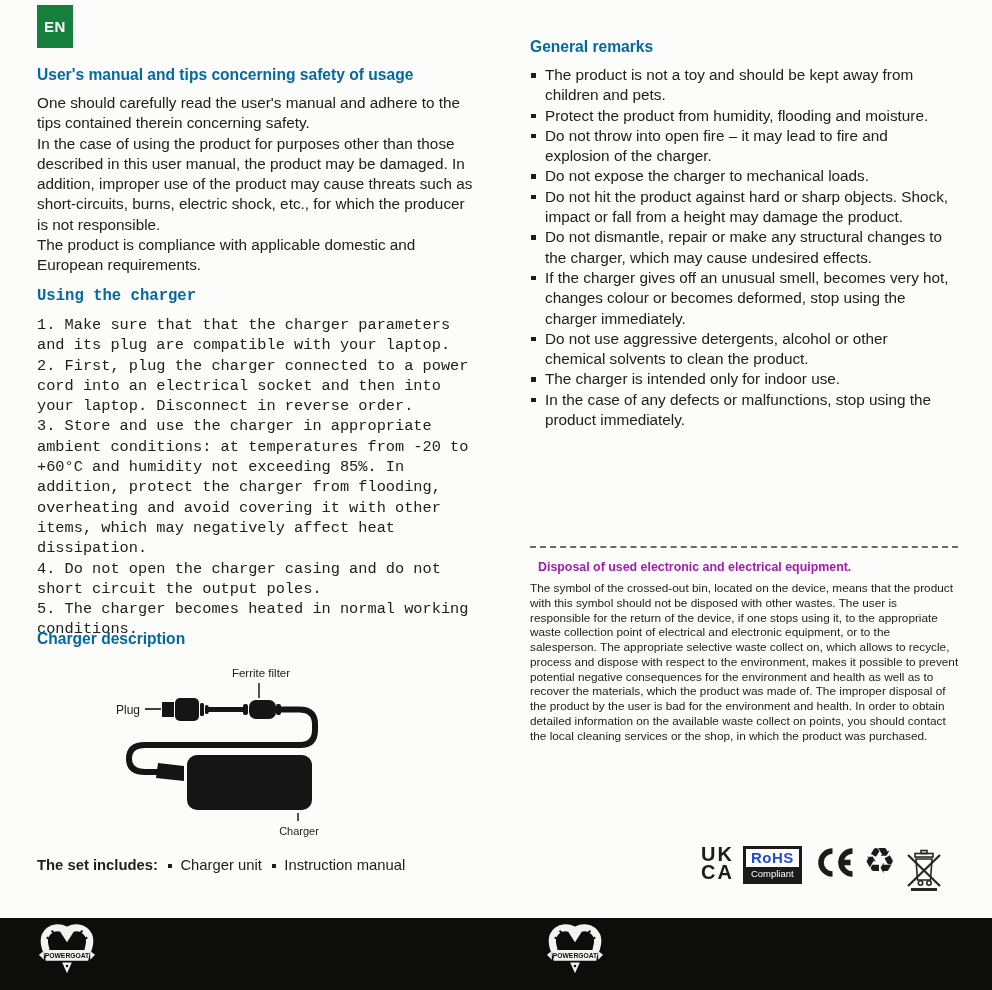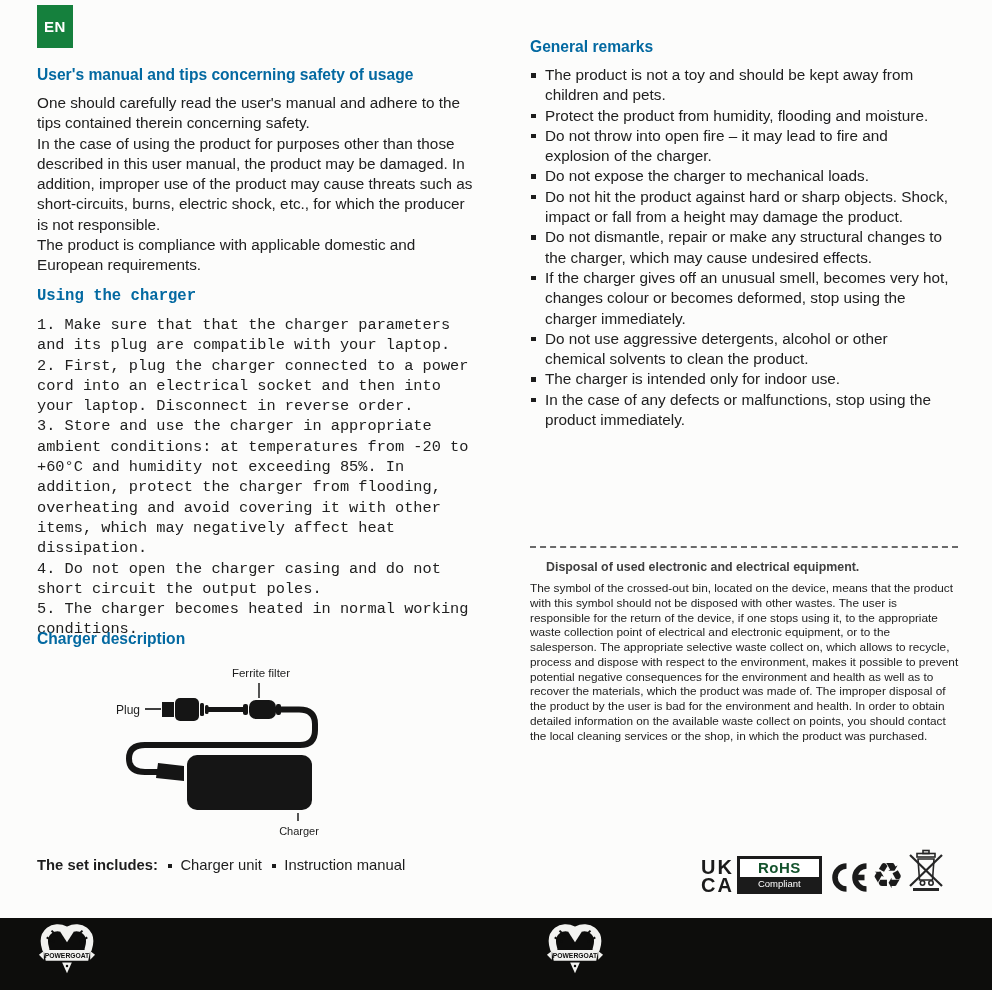--- a/index.html
+++ b/index.html
@@ -27,26 +27,26 @@
   .blk-diagram { left:37px; top:658px; }
   .blk-set { left:37px; top:857px; width:460px; font-size:14.8px; }
   .blk-set .lbl { font-weight:bold; }
   .blk-set .sq { display:inline-block; width:4.5px; height:4.5px; background:#1d1d1d; margin:0 8px 2px 10px; }
   .blk-general { left:530px; top:36px; width:430px; }
   .remarks { list-style:none; margin:7px 8px 0 0; padding:0; }
   .remarks li { position:relative; padding-left:15px; font-size:15.3px; line-height:20.3px; color:#202020; }
   .remarks li::before { content:""; position:absolute; left:1px; top:8px; width:4.5px; height:4.5px; background:#1d1d1d; }
   .divider { left:530px; top:546px; width:428px; border-top:2px dashed #6a6a6a; height:0; }
   .blk-disposal { left:530px; top:560px; width:430px; }
-  .disposal-title { font-size:12.4px; font-weight:bold; margin:0 0 7px 16px; color:#404040; }
+  .disposal-title { font-size:12.4px; font-weight:bold; margin:0 0 7px 8px; color:#a21caf; }
   .disposal-body { font-size:11.8px; line-height:14.75px; margin:0; color:#222; }
-  .marks { left:701px; top:846px; display:flex; align-items:flex-end; gap:3px; }
+  .marks { left:701px; top:846px; display:flex; align-items:flex-start; gap:9px; }
   .ukca { font-size:20px; font-weight:800; line-height:17.5px; letter-spacing:2px; color:#1b1b1b; }
   .rohs { border:3px solid #1b1b1b; text-align:center; background:#fff; }
-  .rohs-top { font-size:15px; font-weight:bold; padding:0 18px; letter-spacing:.5px; color:#14532d; line-height:18px; }
+  .rohs-top { font-size:15px; font-weight:bold; padding:0 5px; letter-spacing:.5px; color:#1d4ed8; line-height:18px; }
   .rohs-bottom { background:#1b1b1b; color:#fff; font-size:9.5px; padding:1px 3px 2px; line-height:11px; }
   .recycle-glyph { font-family:"DejaVu Sans", sans-serif; font-size:36px; line-height:1; color:#1b1b1b; margin-top:-3px; }
   .footer-bar { position:absolute; left:0; top:918px; width:992px; height:72px; background:#0d0d0c; }
   .brand-logo { position:absolute; top:922px; }
   .brand-1 { left:38px; }
   .brand-2 { left:546px; }
   svg text { font-family:"Liberation Sans", sans-serif; }
 </style>
 </head>
 <body>

